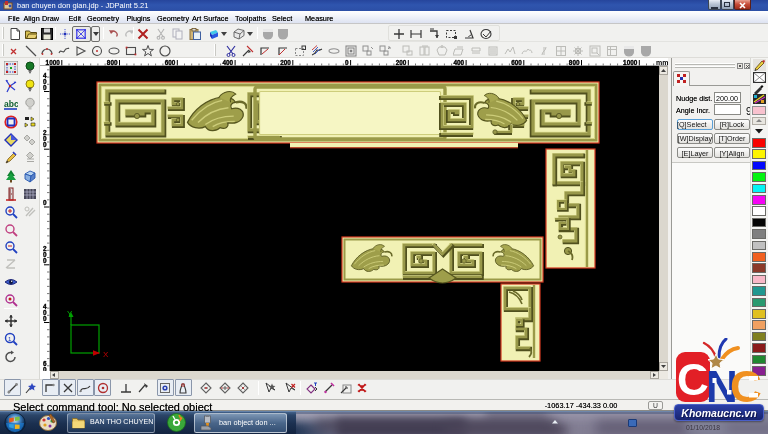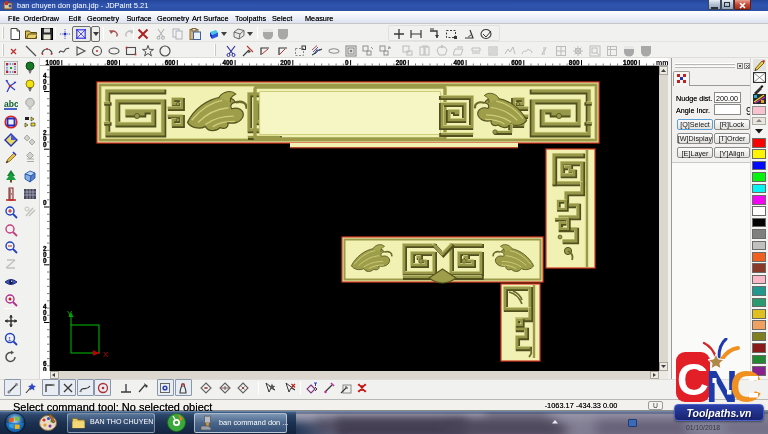--- a/index.html
+++ b/index.html
@@ -16,25 +16,25 @@
 <div class="abs" style="left:708px;top:0;width:13px;height:10px;background:linear-gradient(180deg,#e8eef6,#b8c4d4 45%,#93a2b6);border:1px solid #3c4654;border-top:none;border-radius:0 0 2px 2px"></div>
 <div class="abs" style="left:710.5px;top:6.5px;width:7px;height:2px;background:#2a3240"></div>
 <div class="abs" style="left:721px;top:0;width:13px;height:10px;background:linear-gradient(180deg,#e8eef6,#b8c4d4 45%,#93a2b6);border:1px solid #3c4654;border-top:none;border-radius:0 0 2px 2px"></div>
 <div class="abs" style="left:724px;top:2px;width:6px;height:5px;border:1px solid #2a3240"></div>
 <div class="abs" style="left:734px;top:0;width:17px;height:10px;background:linear-gradient(180deg,#e8a090,#c94e3a 45%,#9c2c1a);border:1px solid #5c2018;border-top:none;border-radius:0 0 2px 2px"></div>
 <svg style="position:absolute;left:739px;top:1.5px" width="7" height="7" viewBox="0 0 7 7">
     <path d="M1,1 L6,6 M6,1 L1,6" stroke="#fff" stroke-width="1.6"></path>
   </svg>
 <div class="abs" style="left:0;top:11px;width:768px;height:13px;background:linear-gradient(180deg,#ffffff 0%,#f2f4fa 40%,#dde2f1 100%);border-bottom:1px solid #c6c6c6"></div>
 <div class="t" style="left:8px;top:13.5px;font-size:7.3px;color:#000;text-shadow:0 0 0.4px rgba(0,0,0,0.7)">File</div>
-<div class="t" style="left:23.5px;top:13.5px;font-size:7.3px;color:#000;text-shadow:0 0 0.4px rgba(0,0,0,0.7)">Order</div>
+<div class="t" style="left:23.5px;top:13.5px;font-size:7.3px;color:#000;text-shadow:0 0 0.4px rgba(0,0,0,0.7)">Align</div>
 <div class="t" style="left:42px;top:13.5px;font-size:7.3px;color:#000;text-shadow:0 0 0.4px rgba(0,0,0,0.7)">Draw</div>
 <div class="t" style="left:68.5px;top:13.5px;font-size:7.3px;color:#000;text-shadow:0 0 0.4px rgba(0,0,0,0.7)">Edit</div>
 <div class="t" style="left:87px;top:13.5px;font-size:7.3px;color:#000;text-shadow:0 0 0.4px rgba(0,0,0,0.7)">Geometry</div>
-<div class="t" style="left:126.5px;top:13.5px;font-size:7.3px;color:#000;text-shadow:0 0 0.4px rgba(0,0,0,0.7)">Surface</div>
+<div class="t" style="left:126.5px;top:13.5px;font-size:7.3px;color:#000;text-shadow:0 0 0.4px rgba(0,0,0,0.7)">Plugins</div>
 <div class="t" style="left:157px;top:13.5px;font-size:7.3px;color:#000;text-shadow:0 0 0.4px rgba(0,0,0,0.7)">Geometry</div>
 <div class="t" style="left:192px;top:13.5px;font-size:7.3px;color:#000;text-shadow:0 0 0.4px rgba(0,0,0,0.7)">Art Surface</div>
 <div class="t" style="left:235px;top:13.5px;font-size:7.3px;color:#000;text-shadow:0 0 0.4px rgba(0,0,0,0.7)">Toolpaths</div>
 <div class="t" style="left:272px;top:13.5px;font-size:7.3px;color:#000;text-shadow:0 0 0.4px rgba(0,0,0,0.7)">Select</div>
 <div class="t" style="left:305px;top:13.5px;font-size:7.3px;color:#000;text-shadow:0 0 0.4px rgba(0,0,0,0.7)">Measure</div>
 <div class="t" style="left:337.5px;top:28px;font-size:7.3px;color:#000;text-shadow:0 0 0.4px rgba(0,0,0,0.7)">Help</div>
 <div class="abs" style="left:0;top:24px;width:768px;height:18px;background:#f1f1ef;border-bottom:1px solid #e3e3e0"></div>
 <div class="abs" style="left:2px;top:27px;width:2px;height:12px;border-left:1px solid #fff;border-right:1px solid #c9c9c4"></div>
 <svg style="position:absolute;left:9px;top:28px" width="12" height="12" viewBox="0 0 12 12">
     <path d="M2,0.5 h6 l2.5,2.5 v8.5 h-8.5 z" fill="#fff" stroke="#404040" stroke-width="1"></path>
@@ -752,21 +752,21 @@
     <rect x="6" y="6" width="3" height="3" fill="#c02020"></rect>
   </svg>
 <div class="abs" style="left:690px;top:85px;width:60px;height:1px;background:#9a9a96"></div>
 <div class="t" style="left:676px;top:93.5px;font-size:7.2px;color:#000;text-shadow:0 0 0.4px rgba(0,0,0,0.6)">Nudge dist.</div>
 <div class="abs" style="left:714px;top:91.5px;width:27px;height:11px;background:#fff;border:1px solid #8a8a86"></div>
 <div class="t" style="left:716px;top:93.5px;font-size:7.2px;color:#000">200.00</div>
 <div class="t" style="left:676px;top:106px;font-size:7.2px;color:#000;text-shadow:0 0 0.4px rgba(0,0,0,0.6)">Angle Incr.</div>
 <div class="abs" style="left:714px;top:104px;width:27px;height:11px;background:#fff;border:1px solid #8a8a86"></div>
 <div class="t" style="left:746px;top:106px;font-size:10px;color:#000">90.000</div>
 <div class="abs" style="left:677px;top:118.5px;width:36px;height:11px;background:linear-gradient(180deg,#fdfdfd,#e2e1de);border:1.5px solid #5aa0d8;border-radius:2px"></div>
-<div class="t" style="left:677px;top:120.0px;width:36px;text-align:center;font-size:7.2px;color:#111">[Q]Select</div>
+<div class="t" style="left:677px;top:120.0px;width:27px;text-align:center;font-size:7.2px;color:#111">[Q]Select</div>
 <div class="abs" style="left:714px;top:118.5px;width:36px;height:11px;background:linear-gradient(180deg,#fdfdfd,#e2e1de);border:1px solid #8a8a86;border-radius:2px"></div>
 <div class="t" style="left:714px;top:120.0px;width:36px;text-align:center;font-size:7.2px;color:#111">[R]Lock</div>
 <div class="abs" style="left:677px;top:132.5px;width:36px;height:11px;background:linear-gradient(180deg,#fdfdfd,#e2e1de);border:1px solid #8a8a86;border-radius:2px"></div>
 <div class="t" style="left:677px;top:134.0px;width:36px;text-align:center;font-size:7.2px;color:#111">[W]Display</div>
 <div class="abs" style="left:714px;top:132.5px;width:36px;height:11px;background:linear-gradient(180deg,#fdfdfd,#e2e1de);border:1px solid #8a8a86;border-radius:2px"></div>
 <div class="t" style="left:714px;top:134.0px;width:36px;text-align:center;font-size:7.2px;color:#111">[T]Order</div>
 <div class="abs" style="left:677px;top:147px;width:36px;height:11px;background:linear-gradient(180deg,#fdfdfd,#e2e1de);border:1px solid #8a8a86;border-radius:2px"></div>
 <div class="t" style="left:677px;top:148.5px;width:36px;text-align:center;font-size:7.2px;color:#111">[E]Layer</div>
 <div class="abs" style="left:714px;top:147px;width:36px;height:11px;background:linear-gradient(180deg,#fdfdfd,#e2e1de);border:1px solid #8a8a86;border-radius:2px"></div>
 <div class="t" style="left:714px;top:148.5px;width:36px;text-align:center;font-size:7.2px;color:#111">[Y]Align</div>
@@ -976,21 +976,21 @@
     <path d="M6,3 l2,3.5" stroke="#fff" stroke-width="1.4"></path>
   </svg>
 <div class="abs" style="left:194px;top:412.5px;width:93px;height:20px;border:1px solid rgba(255,255,255,0.55);border-radius:2.5px;background:linear-gradient(180deg,rgba(190,215,240,0.55),rgba(120,155,195,0.5) 50%,rgba(80,115,155,0.55))"></div>
 <svg style="position:absolute;left:200px;top:414.5px" width="15" height="17" viewBox="0 0 15 17">
     <rect x="4.5" y="1" width="6" height="7" fill="#b8bcc4" stroke="#585c64" stroke-width="0.8"></rect>
 <rect x="6" y="0" width="3" height="2" fill="#787c84"></rect>
 <path d="M6,8 h3 l-0.5,4 h-2 z" fill="#e89018"></path>
 <path d="M6.6,12 h1.8 l-0.9,2.5 z" fill="#c878e8"></path>
 <path d="M1,11 h7 l3,2 v2 h-10 z" fill="#9aa0aa" stroke="#50545c" stroke-width="0.7"></path>
   </svg>
-<div class="t" style="left:219px;top:418px;font-size:7.4px;color:#fff">ban command don ...</div>
+<div class="t" style="left:219px;top:418px;font-size:7.4px;color:#fff">ban object don ...</div>
 <svg style="position:absolute;left:552px;top:420px" width="6" height="4" viewBox="0 0 6 4">
     <path d="M3,0 L6,3.5 H0 z" fill="#e8eef4"></path>
   </svg>
 <div class="abs" style="left:628px;top:419px;width:9px;height:8px;background:#3a6ab8;border-radius:1px;border:1px solid #1a3a78"></div>
 <div class="t" style="left:686px;top:424px;font-size:6.8px;color:#3a3540">01/10/2018</div>
 <svg style="position:absolute;left:672px;top:338px" width="92" height="66" viewBox="0 0 92 66">
 <path d="M44,20 C42,13 38,8 32,5" fill="none" stroke="#d42828" stroke-width="2.4" stroke-linecap="round"></path>
 <path d="M47,19 C47,11 49,5 54,1" fill="none" stroke="#2038b0" stroke-width="3.0" stroke-linecap="round"></path>
 <path d="M50,21 C54,15 59,11 66,10" fill="none" stroke="#f09020" stroke-width="4.0" stroke-linecap="round"></path>
 <rect x="4" y="14" width="34" height="50" rx="9" fill="#e21f26"></rect>
@@ -998,12 +998,12 @@
 <rect x="27" y="33" width="12" height="6" fill="#e21f26"></rect>
 <text x="50" y="64" text-anchor="middle" font-size="44" font-weight="bold" font-family="Liberation Sans" fill="#1c3aaa">N</text>
 <rect x="40.5" y="40" width="4" height="5" fill="#fff"></rect>
     <rect x="55" y="52" width="4.5" height="4.5" fill="#fff"></rect>
 <text x="74" y="64" text-anchor="middle" font-size="44" font-weight="bold" font-family="Liberation Sans" fill="#f09020">C</text>
 <rect x="77" y="38" width="9" height="4.5" fill="#fff"></rect>
     <rect x="77" y="55" width="9" height="4.5" fill="#fff"></rect>
 <path d="M44,16 l2.4,5 5.6,0.6 -4.1,3.7 1.1,5.5 -5,-2.8 -5,2.8 1.1,-5.5 -4.1,-3.7 5.6,-0.6 z" fill="#b08848" stroke="#fff" stroke-width="1"></path>
 </svg>
 <div class="abs" style="left:674px;top:404px;width:90px;height:17px;background:linear-gradient(180deg,#2a3fa8,#18246e);border:1.5px solid #4a5fc8;border-radius:4px;box-shadow:0 1px 2px rgba(0,0,0,0.4)"></div>
-<div class="t" style="left:674px;top:407px;width:90px;text-align:center;font-size:10.5px;font-weight:bold;font-style:italic;color:#fff;text-shadow:1px 1px 0 #101850">Toolpaths.vn</div>
+<div class="t" style="left:674px;top:407px;width:90px;text-align:center;font-size:10.5px;font-weight:bold;font-style:italic;color:#fff;text-shadow:1px 1px 0 #101850">Khomaucnc.vn</div>
 </body></html>

